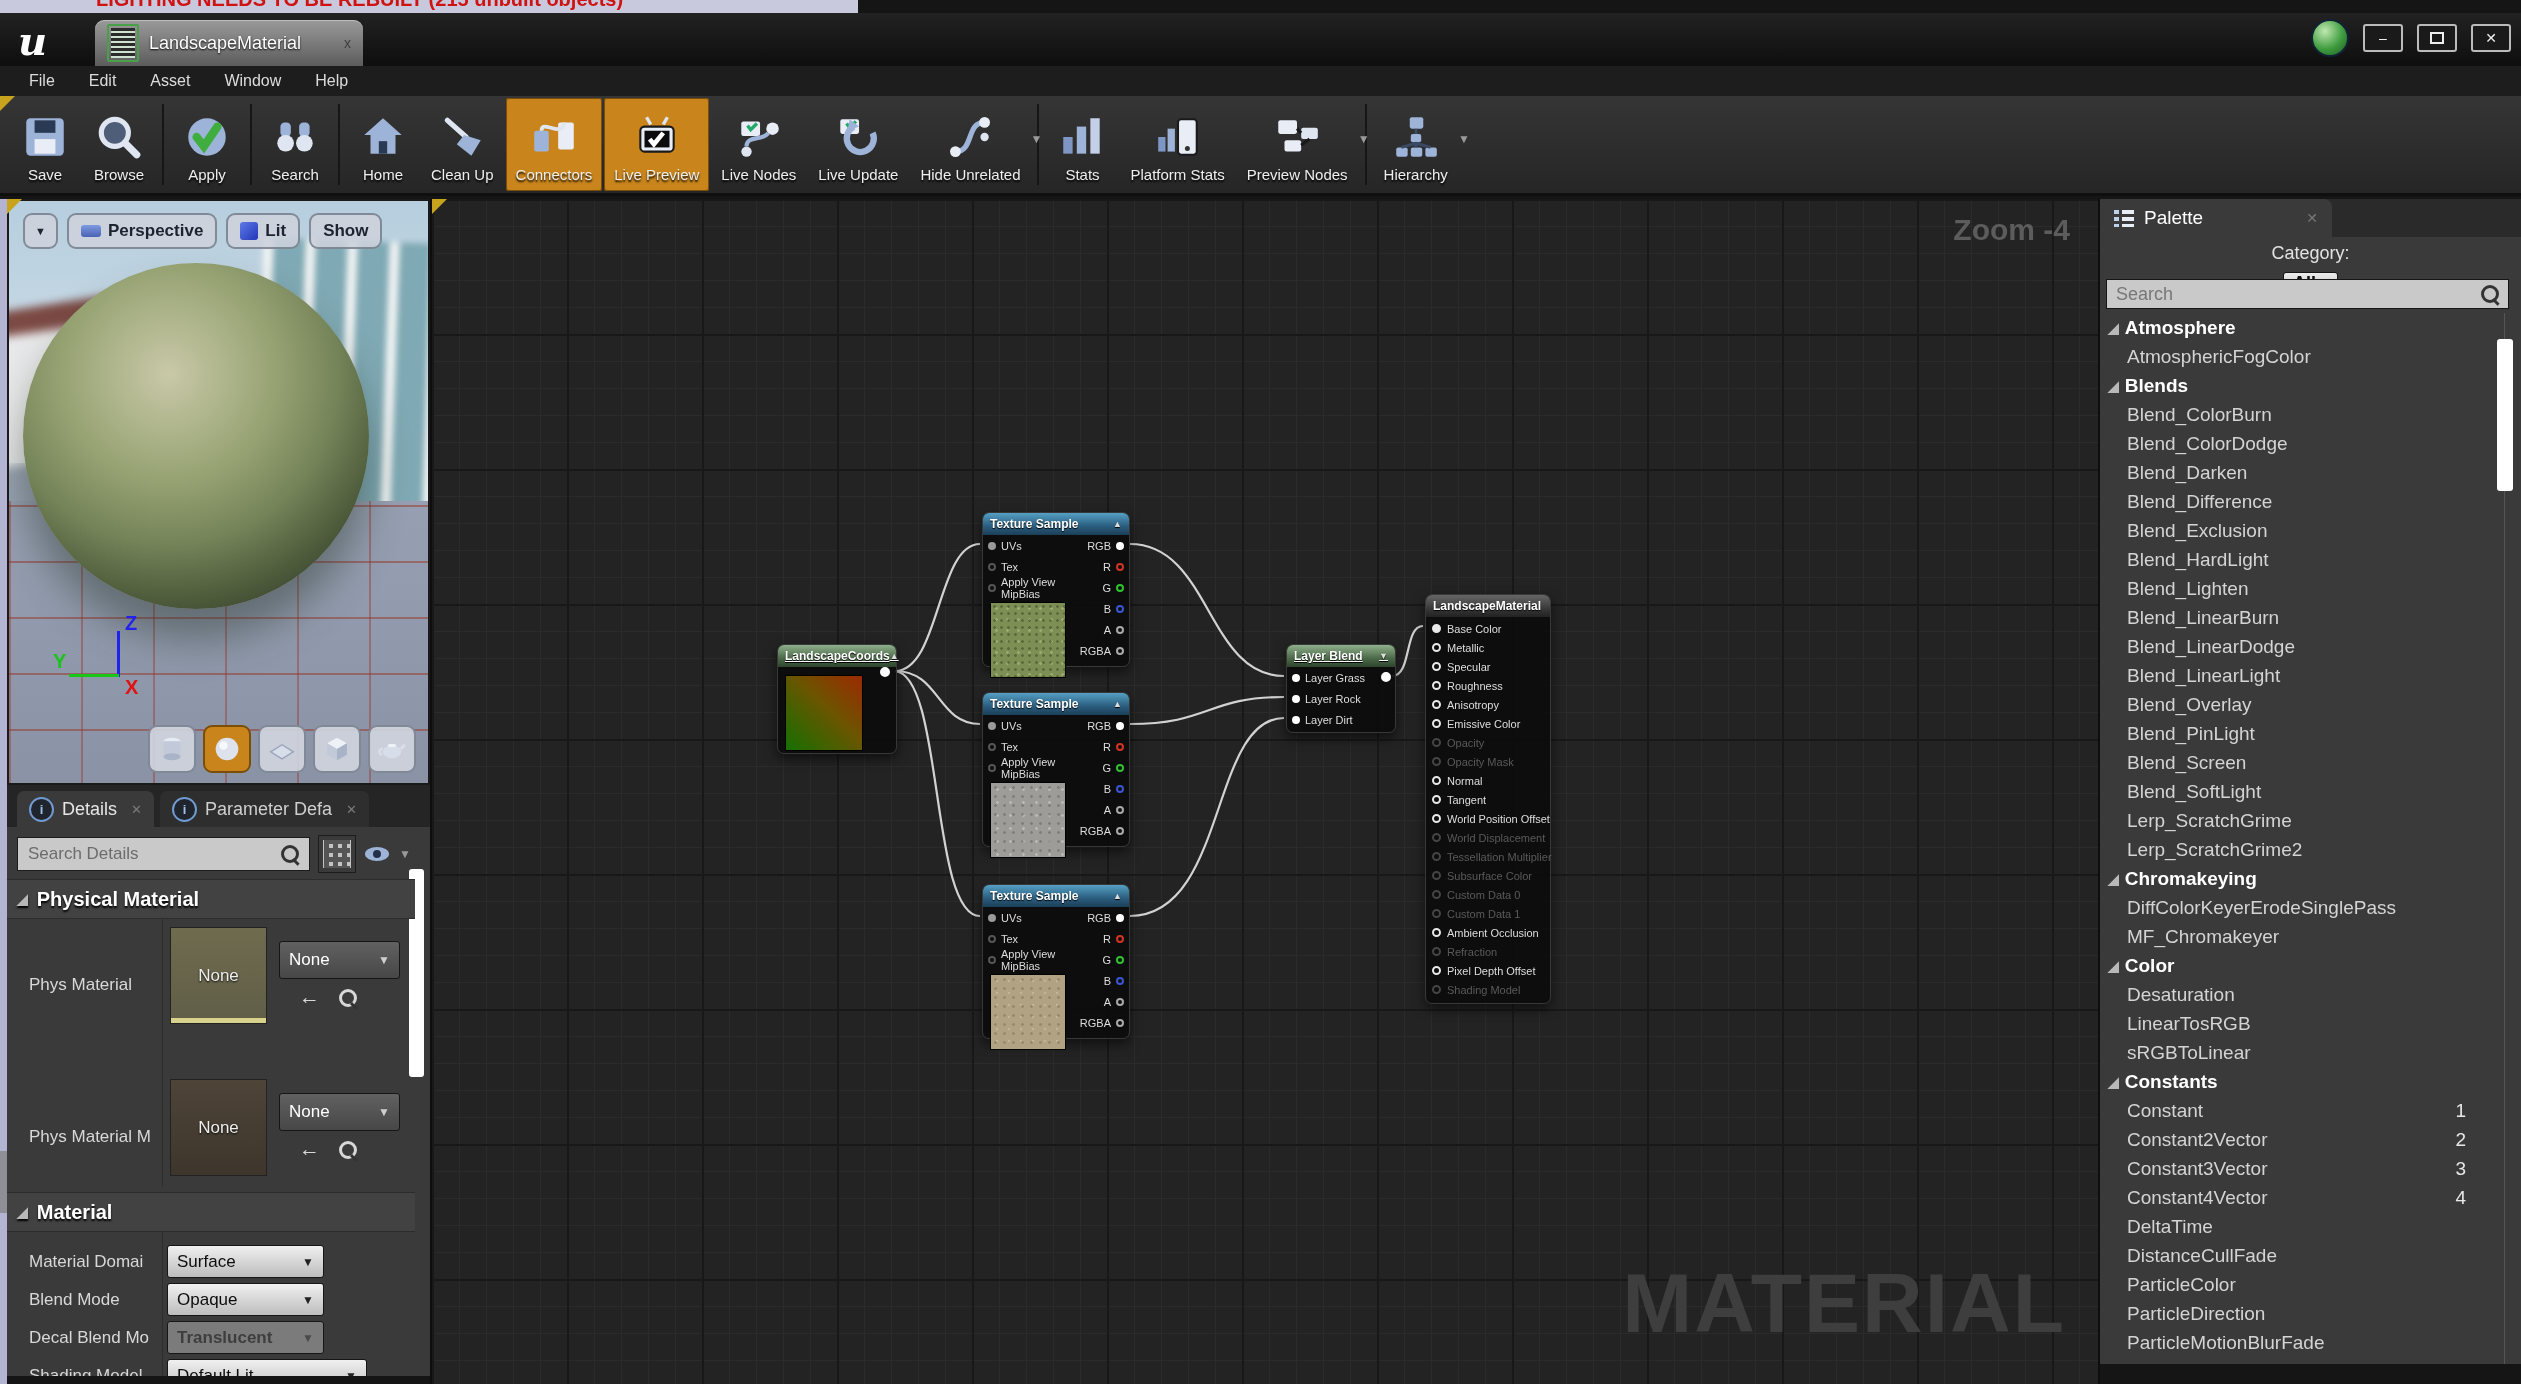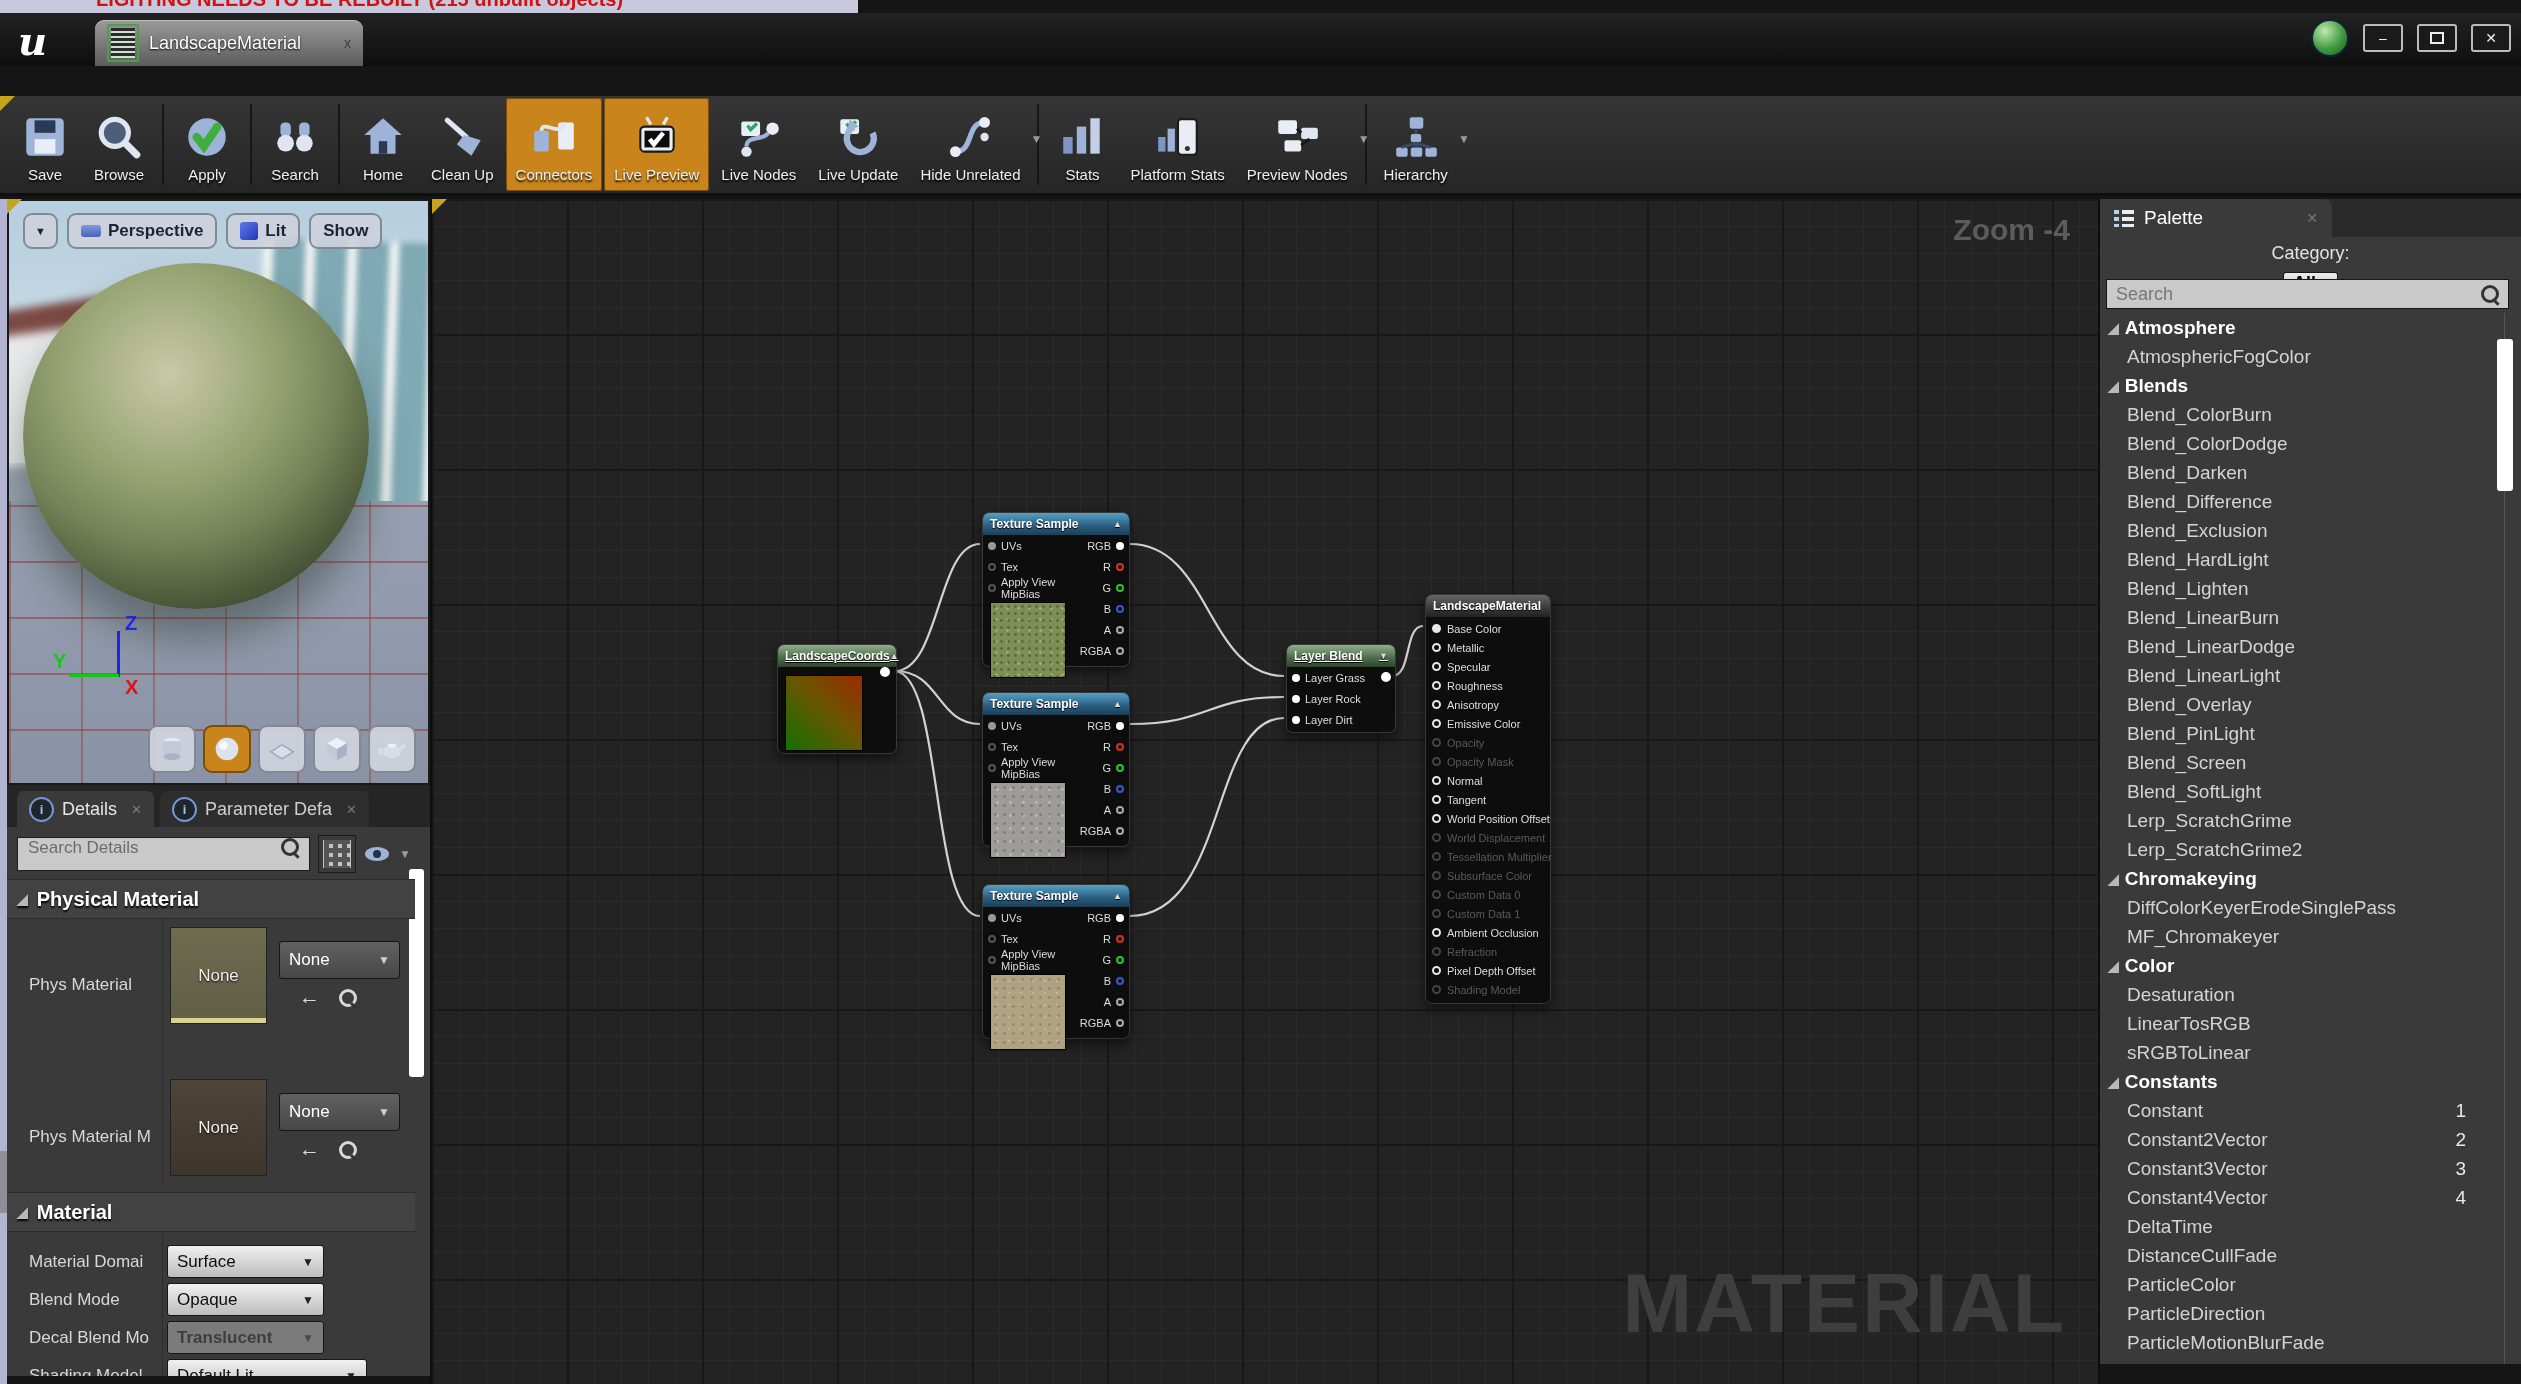--- a/index.html
+++ b/index.html
@@ -87,21 +87,21 @@
   .ptab{height:36px;border-radius:7px 7px 0 0;display:flex;align-items:center;gap:8px;padding:0 12px;font-size:18px;color:#e6e6e6;}
   .ptab.sel{background:#3a3a3a;}
   .ptab.unsel{background:#2e2e2e;color:#cfcfcf;}
   .info-ic{width:21px;height:21px;border-radius:50%;border:2px solid #6f9bd2;color:#9fc2ec;font-size:13px;
            display:flex;align-items:center;justify-content:center;font-weight:bold;background:#20242c;}
   .ptab .x{color:#7a7a7a;font-size:13px;margin-left:6px;}
 
   
   .details{left:7px;top:827px;width:423px;height:549px;background:#3a3a3a;overflow:hidden;}
   .srch-row{position:absolute;left:10px;top:8px;display:flex;gap:8px;align-items:center;}
-  .srch-box{width:293px;height:34px;background:#c9c9c9;border:1px solid #1c1c1c;display:flex;
+  .srch-box{width:293px;height:34px;background:#c9c9c9;border:1px solid #1c1c1c;display:flex;align-items:center;
             padding:0 10px;box-sizing:border-box;color:#6c6c6c;font-size:17px;justify-content:space-between;}
   .grid-btn{width:38px;height:38px;background:#c3c3c3;border:1px solid #1c1c1c;
             background-image:repeating-linear-gradient(90deg,#555 0 5px,transparent 5px 9px),repeating-linear-gradient(#555 0 5px,transparent 5px 9px);
             background-size:26px 30px;background-position:center;background-repeat:no-repeat;background-clip:content-box;padding:4px;box-sizing:border-box;}
   .eye{display:flex;align-items:center;gap:5px;color:#9a9a9a;font-size:12px;}
   .sec-hdr{position:absolute;left:0;width:408px;height:40px;background:#424242;border-top:1px solid #2c2c2c;border-bottom:1px solid #2c2c2c;
            display:flex;align-items:center;gap:9px;padding-left:10px;box-sizing:border-box;color:#fff;font-weight:bold;font-size:20px;text-shadow:0 2px 2px #000;}
   .tri{color:#b8b8b8;font-size:14px;}
   .row-label{color:#d8d8d8;font-size:17px;}
   .thumb{width:97px;height:97px;display:flex;align-items:center;justify-content:center;color:#eee;font-size:17px;
@@ -201,20 +201,27 @@
     <div class="abs win-controls">
       <span class="green-ball"></span>
       <span class="wc-btn">–</span>
       <span class="wc-btn">
           <span class="sq"></span>
         </span>
       <span class="wc-btn">✕</span>
     </div>
   </div>
 
+  <div class="abs menubar" id="menubar">
+      <span class="menu-item">File</span>
+      <span class="menu-item">Edit</span>
+      <span class="menu-item">Asset</span>
+      <span class="menu-item">Window</span>
+      <span class="menu-item">Help</span>
+    </div>
 
   <div class="abs corner" style="left:0;top:96px;"></div>
   <div class="abs toolbar" id="toolbar">
       <div class="tb-btn">
         <div class="tb-icon">
           <svg viewBox="0 0 24 24">
             <rect x="3" y="3" width="18" height="18" rx="2" fill="#9db3d8"></rect>
             <rect x="7" y="4" width="10" height="6" fill="#2b3a54"></rect>
             <rect x="7" y="13" width="10" height="7" fill="#e9edf5"></rect>
           </svg>

